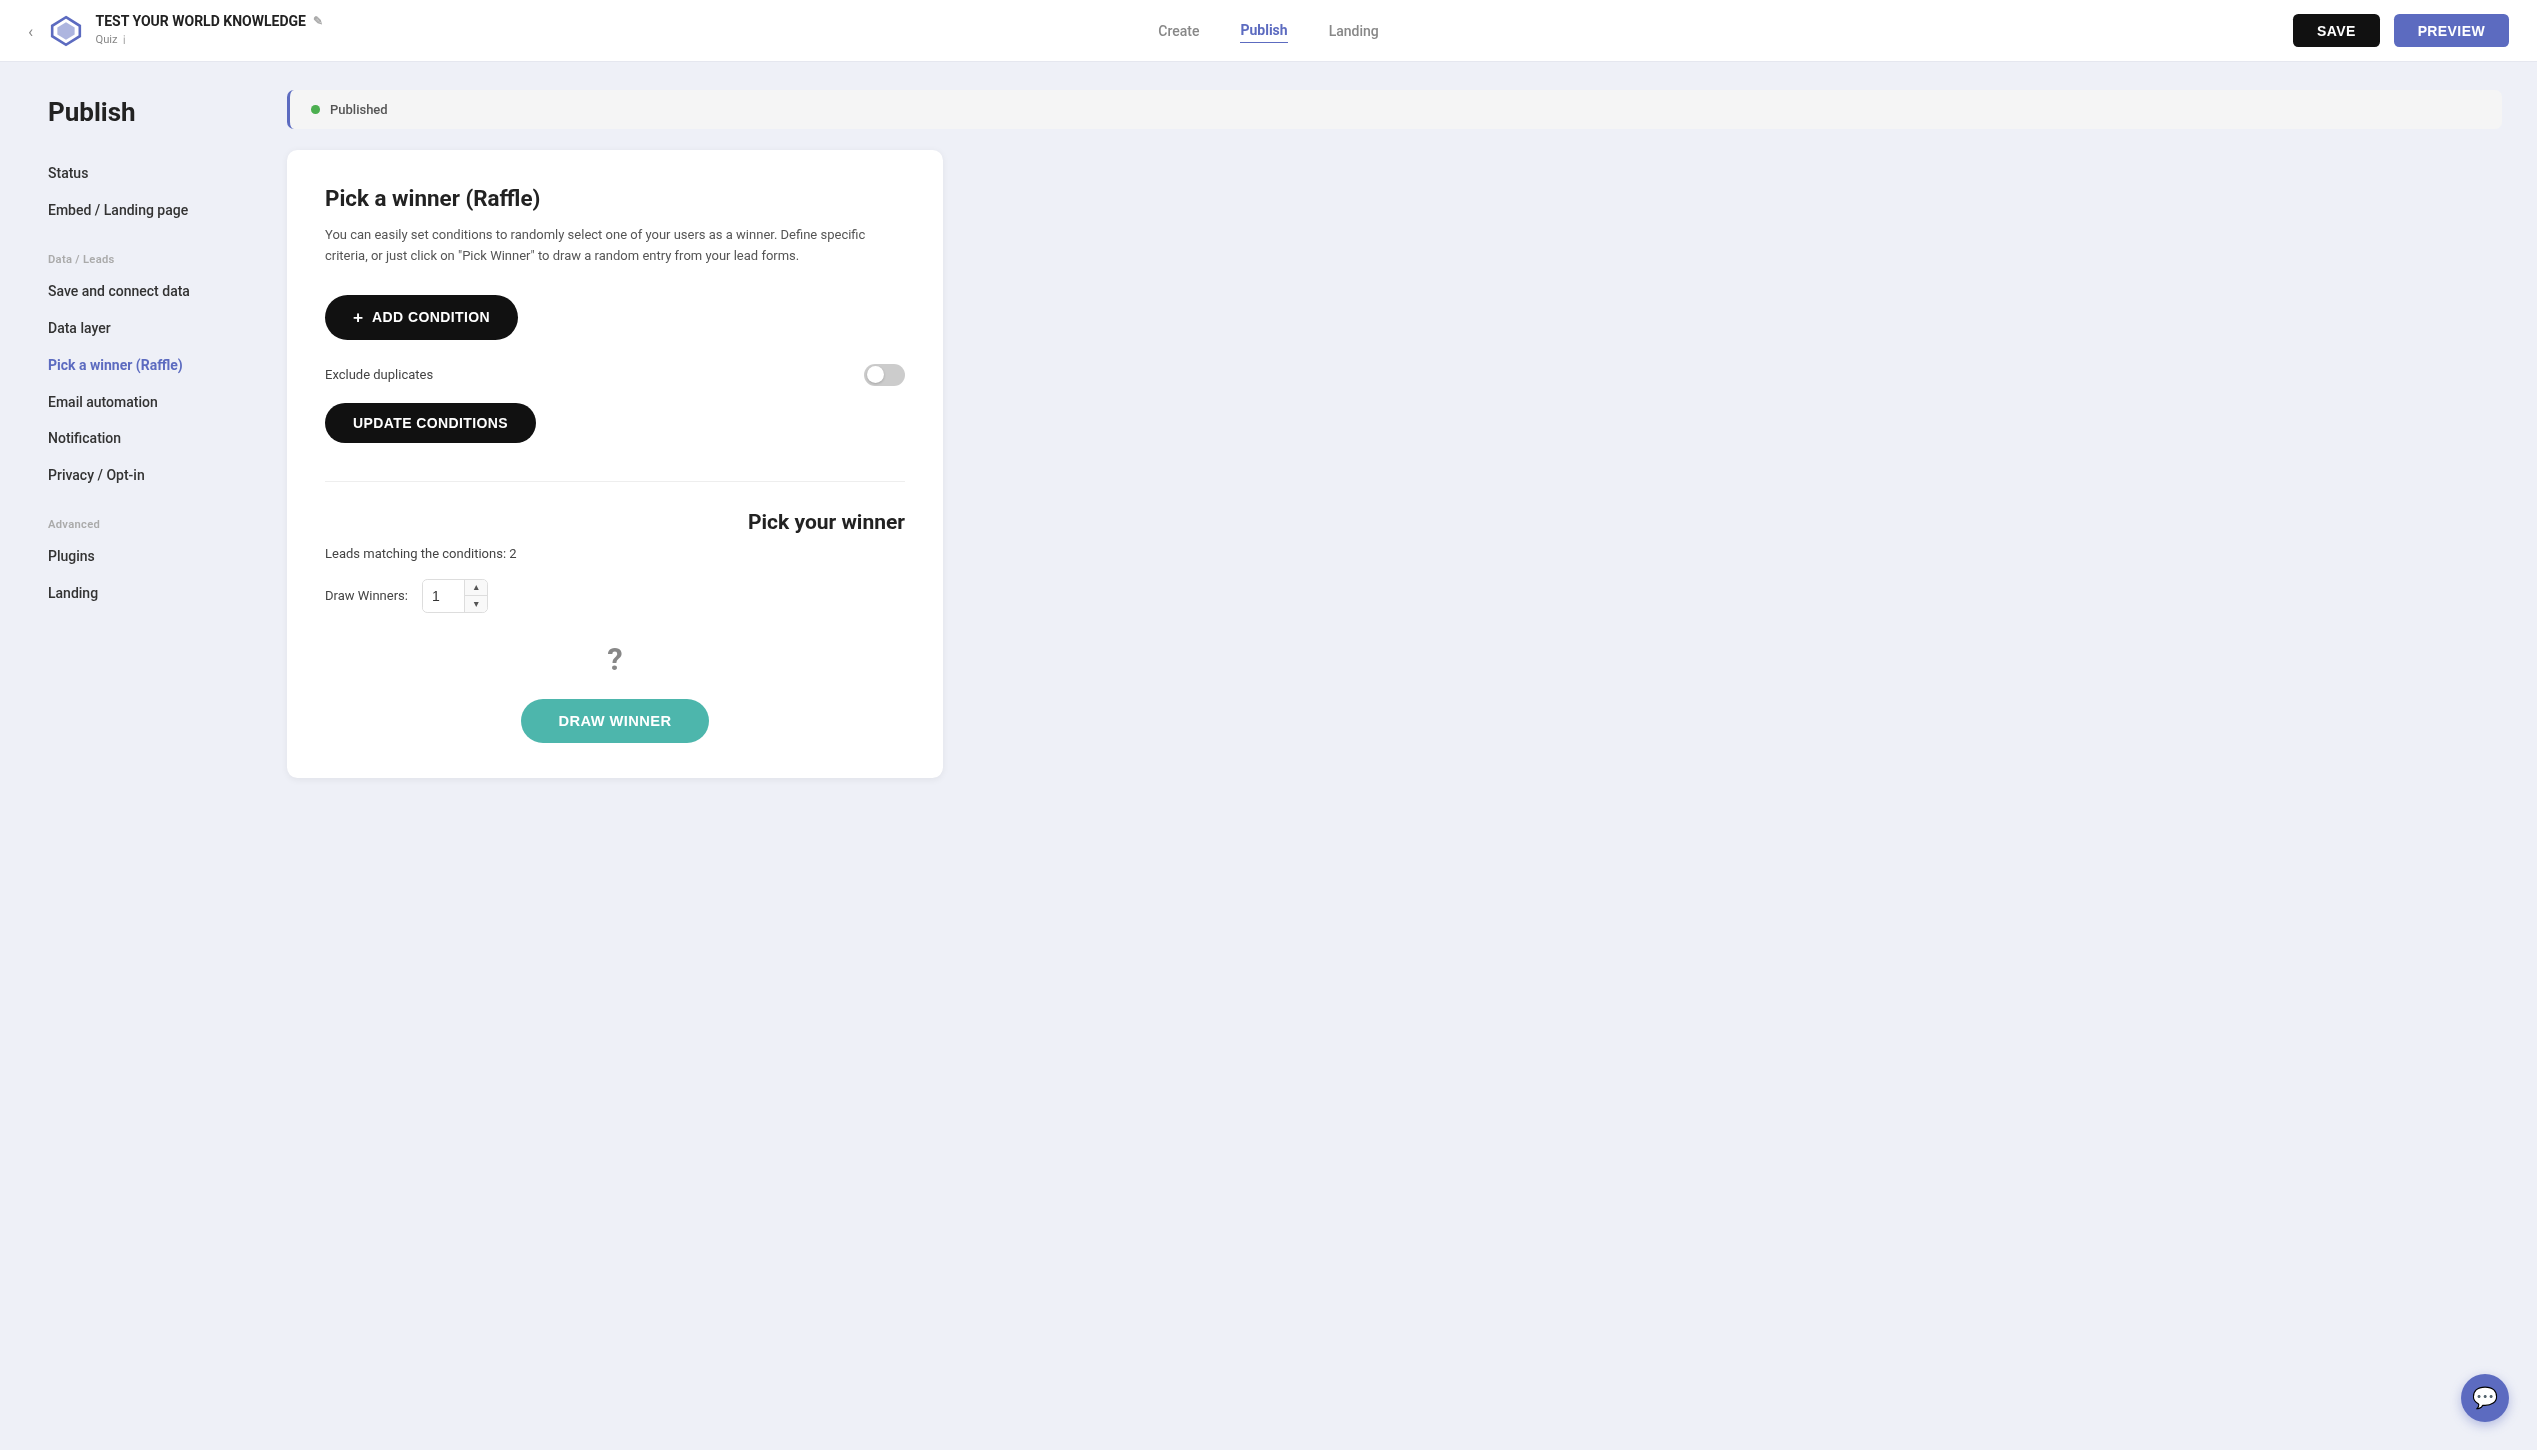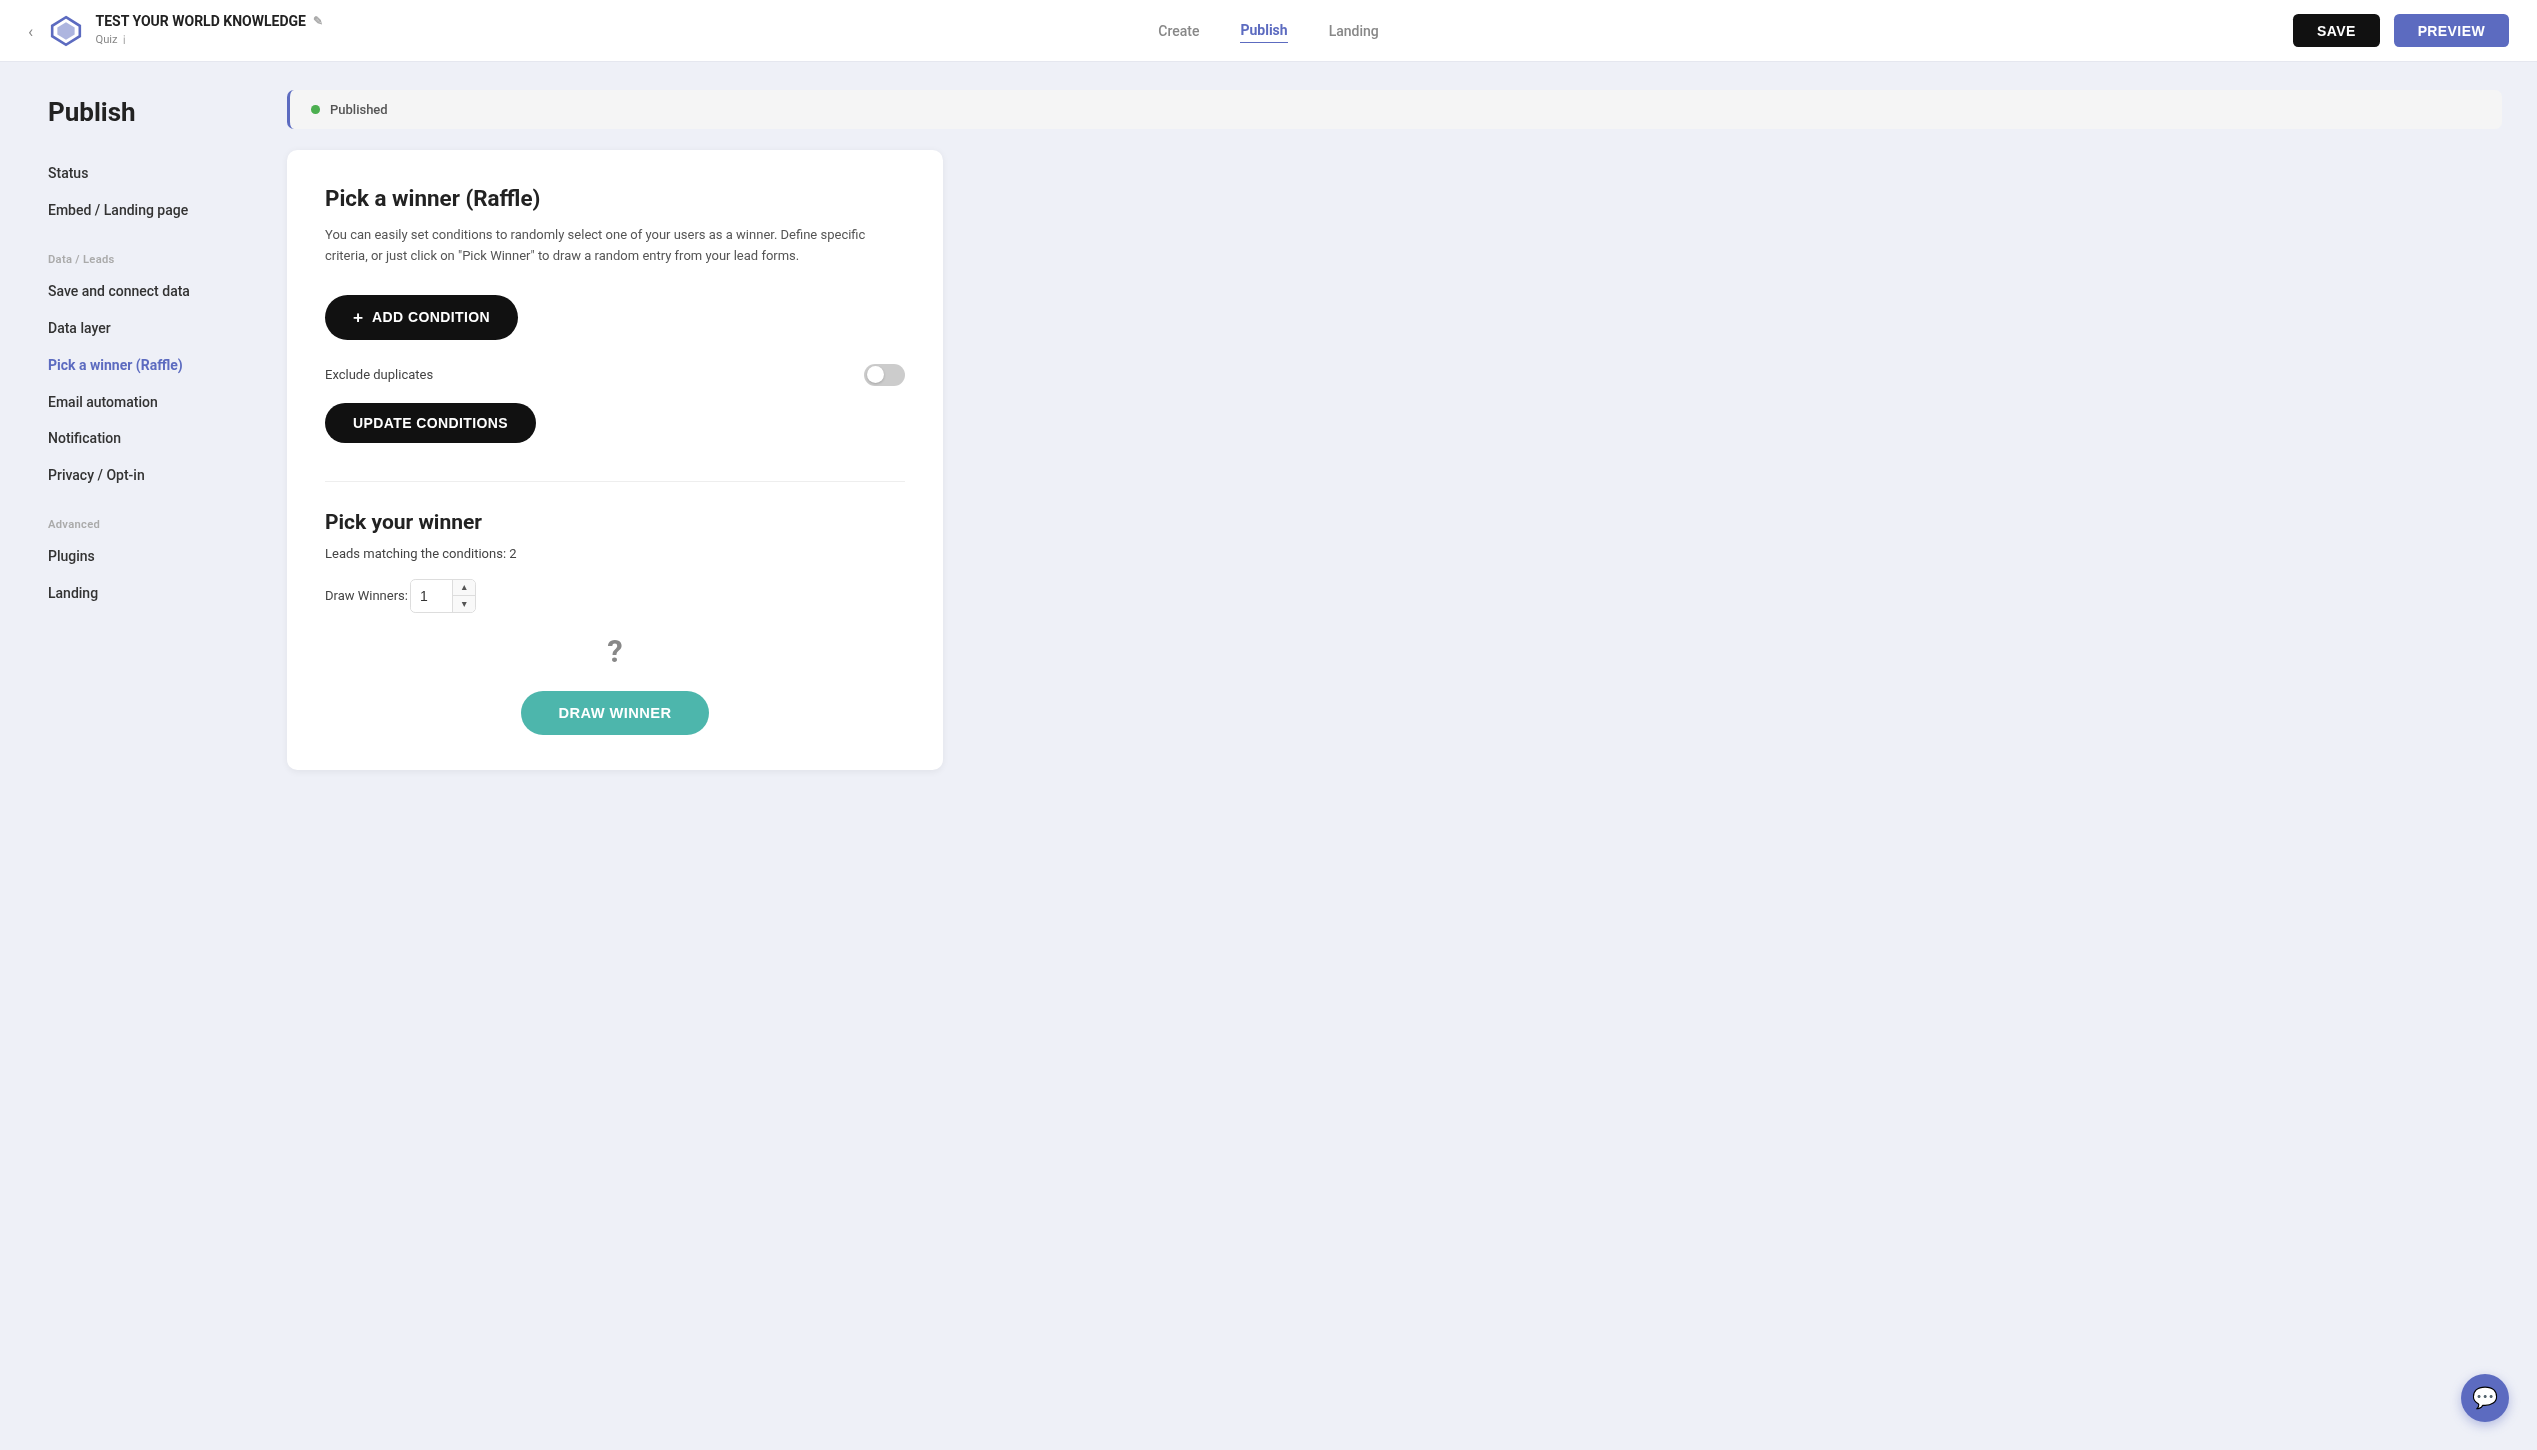--- a/index.html
+++ b/index.html
@@ -291,39 +291,39 @@
       border: none;
       border-top: 0.9px solid #eee;
       margin: 7px 0 28px 0;
     }
 
     
     .pick-winner-title {
       font-size: 21px;
       font-weight: 700;
       color: #222;
-      text-align: left;
+      text-align: right;
       margin-bottom: 12px;
     }
     .pick-winner-desc {
       font-size: 13px;
       color: #555;
       line-height: 1.6;
       margin-bottom: 17.3px;
     }
     .leads-matching {
       font-size: 13px;
       color: #444;
       margin-bottom: 17.3px;
     }
     .draw-winners-row {
       display: flex;
       align-items: center;
-      gap: 2px;
-      margin-bottom: 20px;
+      gap: 14px;
+      margin-bottom: 28px;
     }
     .draw-winners-label {
       font-size: 13px;
       color: #444;
     }
     .spinner-input {
       display: flex;
       align-items: center;
       border: 0.9px solid #ddd;
       border-radius: 5.2px;

